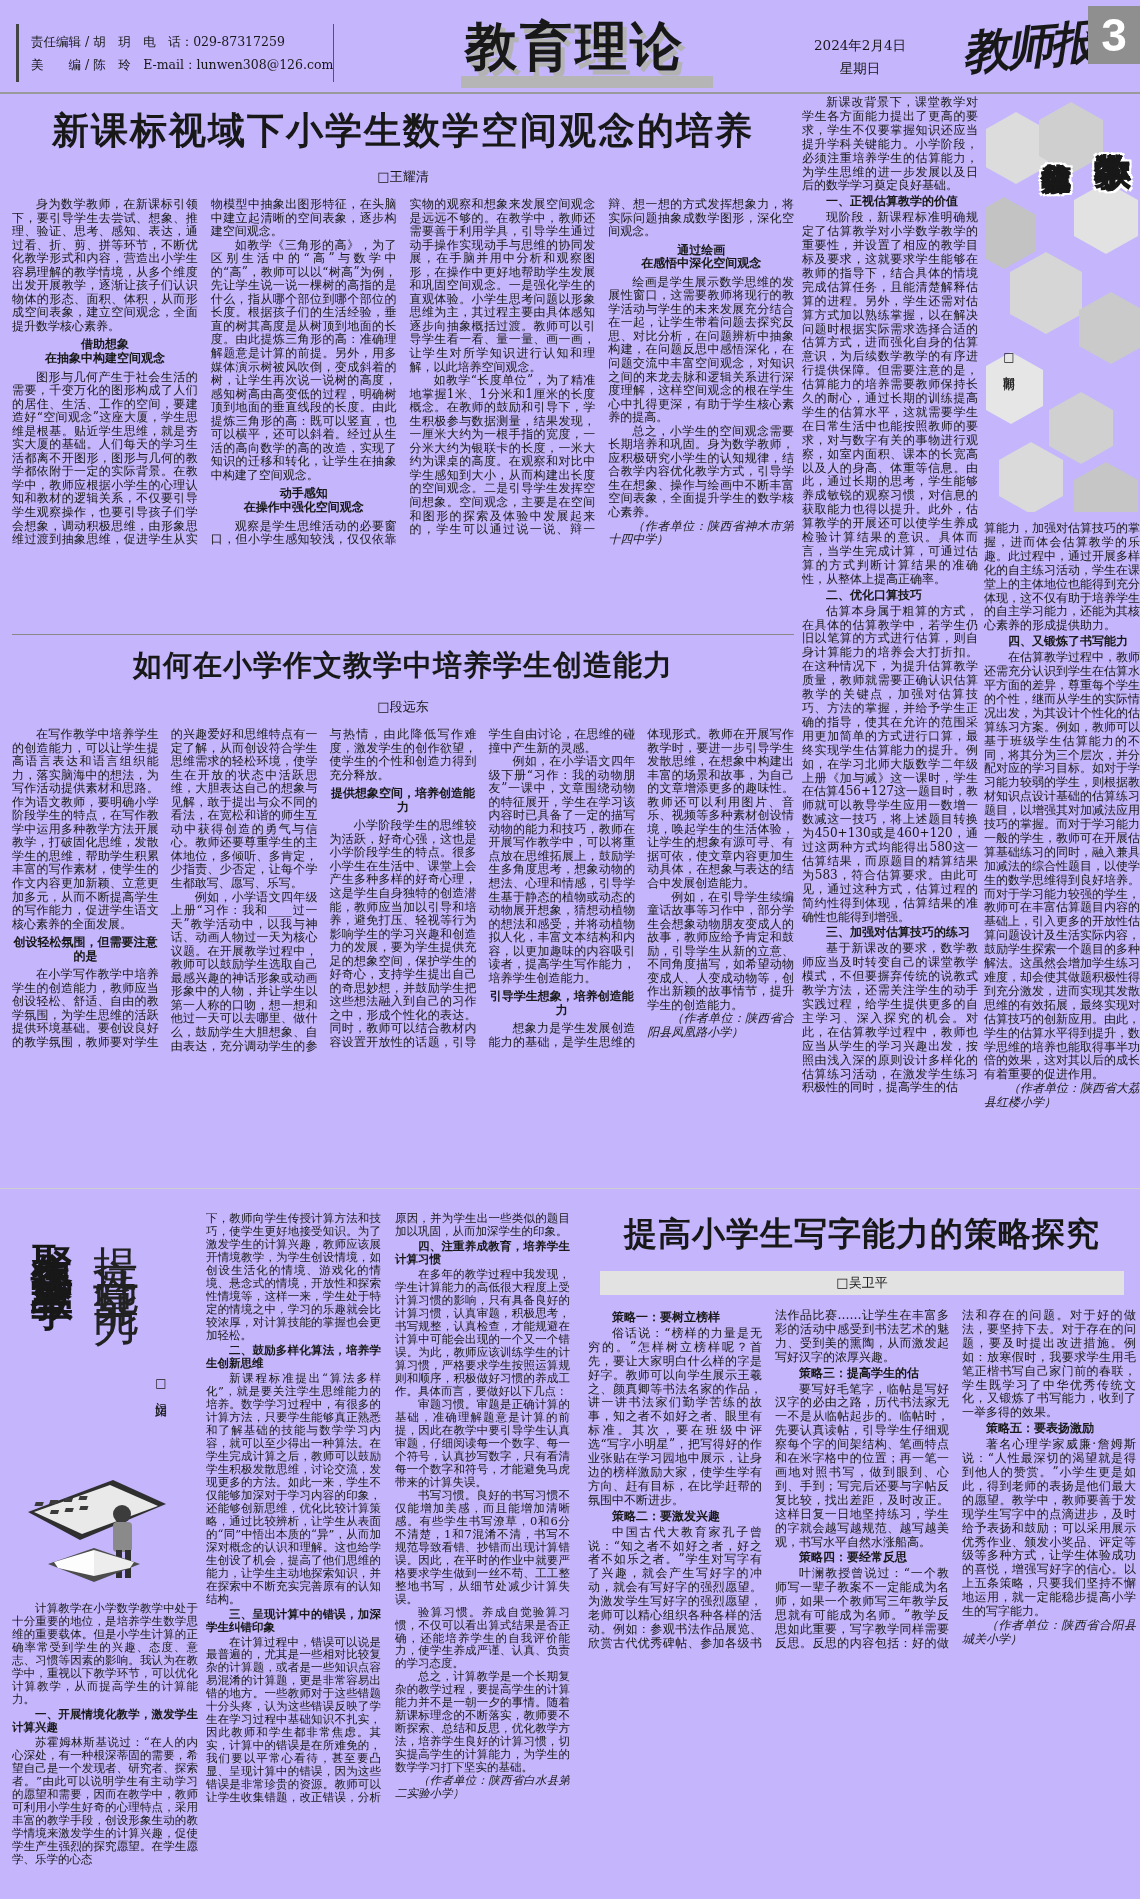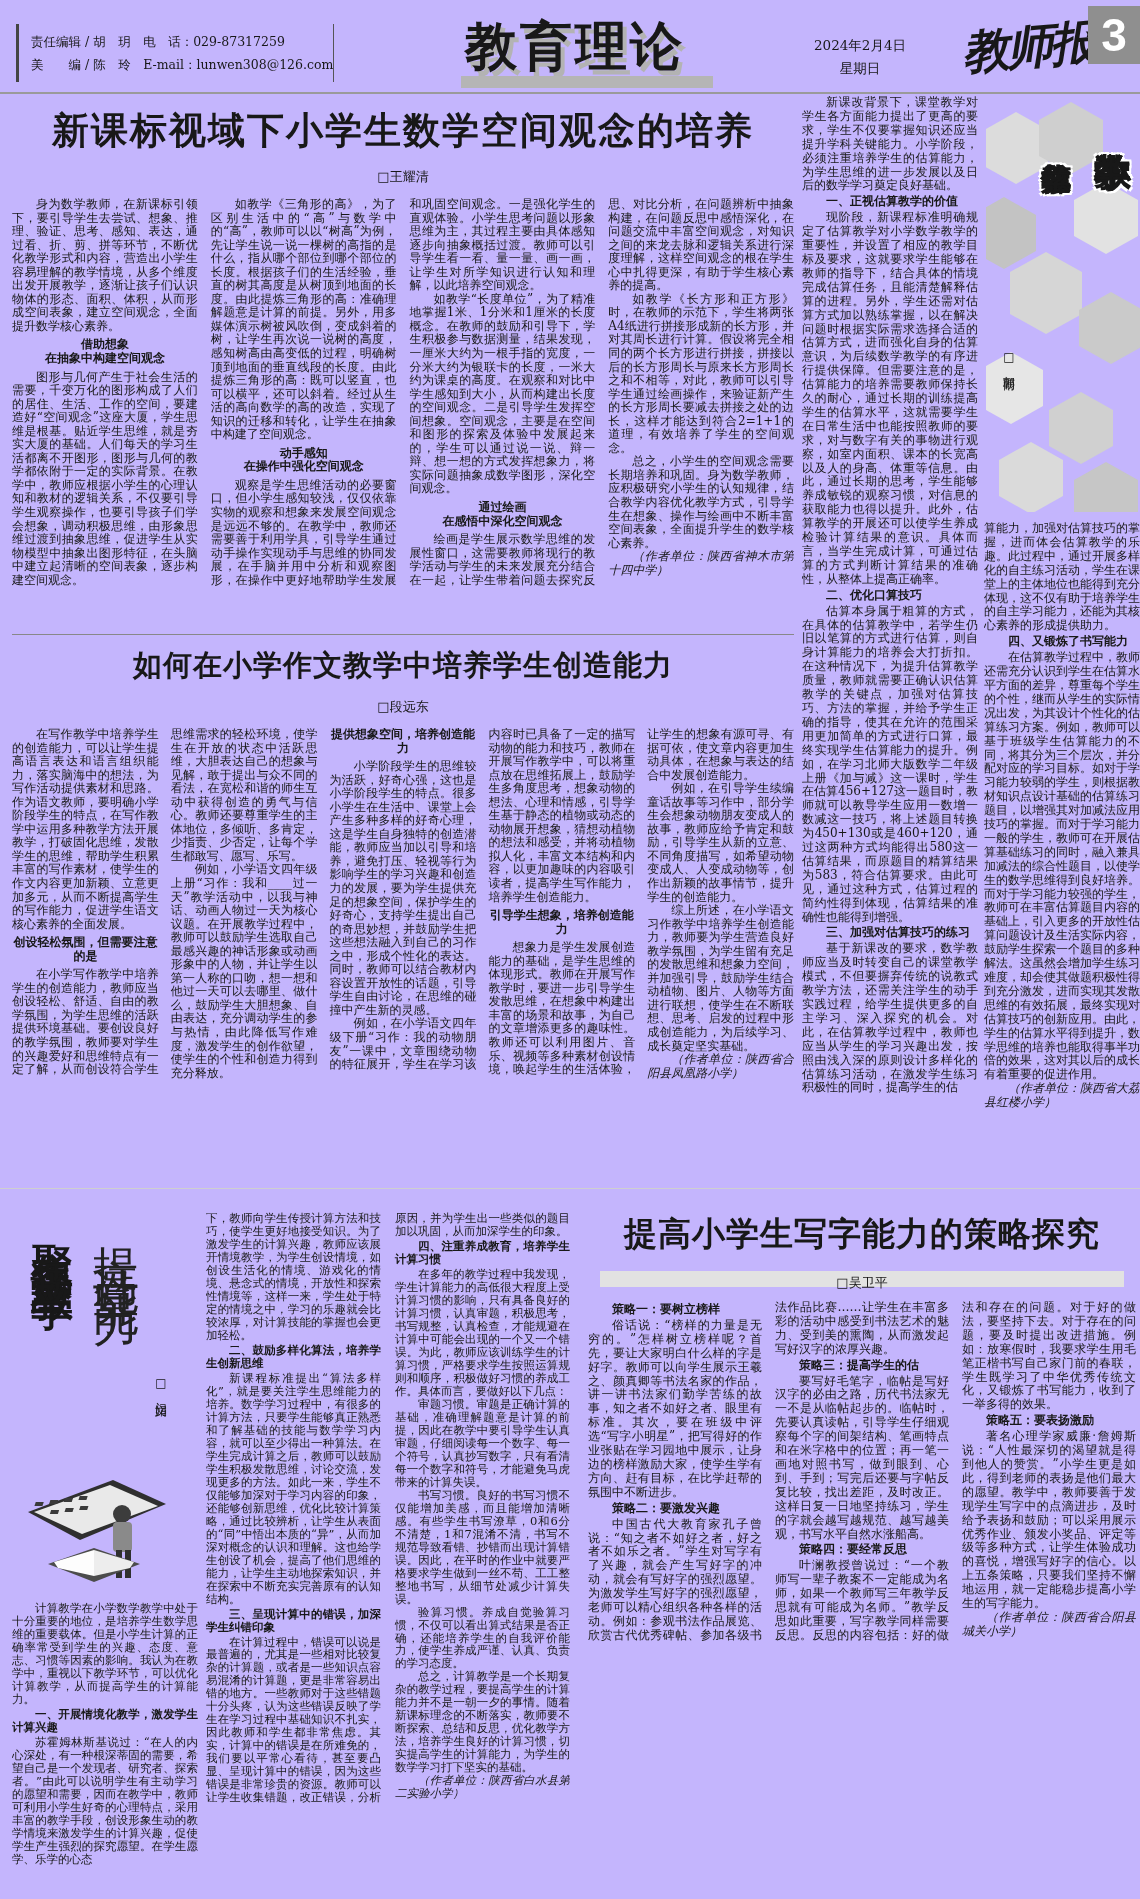--- a/index.html
+++ b/index.html
@@ -78,21 +78,21 @@
   .calc-illu{position:absolute;left:6px;top:256px;width:152px;height:146px;}
   .calc-intro{position:absolute;left:0;top:406px;width:186px;height:294px;
      font-size:11.5px;line-height:1.13;overflow:hidden;}
   .calc-cols{position:absolute;left:194px;top:16px;width:364px;height:684px;
      column-count:2;column-gap:14px;font-size:11.5px;line-height:1.13;overflow:hidden;}
 
   
   .hw{position:absolute;left:584px;top:1196px;width:556px;height:702px;}
   .hw-title{text-align:center;font-size:33px;font-weight:900;letter-spacing:1px;
      font-family:"Liberation Sans",sans-serif;margin-top:16px;}
-  .hw-bylinebar{margin:14px auto 0;width:524px;height:16px;background:#e2e2e2;
+  .hw-bylinebar{margin:14px auto 0;width:524px;height:24px;background:#e2e2e2;
      text-align:center;font-size:13px;line-height:24px;}
   .hw-body{margin:14px auto 0;width:548px;height:560px;column-count:3;column-gap:13px;
      font-size:12px;line-height:1.16;overflow:hidden;}
 </style>
 </head>
 <body>
 
 <div id="page" data-name="newspaper-page">
 
   <div class="mast-info" data-name="masthead-info-box">
@@ -120,42 +120,40 @@
 在抽象中构建空间观念</div>
         <p class="bp" data-name="body-paragraph">图形与几何产生于社会生活的需要，千变万化的图形构成了人们的居住、生活、工作的空间，要建造好“空间观念”这座大厦，学生思维是根基。贴近学生思维，就是夯实大厦的基础。人们每天的学习生活都离不开图形，图形与几何的教学都依附于一定的实际背景。在教学中，教师应根据小学生的心理认知和教材的逻辑关系，不仅要引导学生观察操作，也要引导孩子们学会想象，调动积极思维，由形象思维过渡到抽象思维，促进学生从实物模型中抽象出图形特征，在头脑中建立起清晰的空间表象，逐步构建空间观念。</p>
         <p class="bp" data-name="body-paragraph">如教学《三角形的高》，为了区别生活中的“高”与数学中的“高”，教师可以以“树高”为例，先让学生说一说一棵树的高指的是什么，指从哪个部位到哪个部位的长度。根据孩子们的生活经验，垂直的树其高度是从树顶到地面的长度。由此提炼三角形的高：准确理解题意是计算的前提。另外，用多媒体演示树被风吹倒，变成斜着的树，让学生再次说一说树的高度，感知树高由高变低的过程，明确树顶到地面的垂直线段的长度。由此提炼三角形的高：既可以竖直，也可以横平，还可以斜着。经过从生活的高向数学的高的改造，实现了知识的迁移和转化，让学生在抽象中构建了空间观念。</p>
         <div class="bh" data-name="section-heading">动手感知
 在操作中强化空间观念</div>
         <p class="bp" data-name="body-paragraph">观察是学生思维活动的必要窗口，但小学生感知较浅，仅仅依靠实物的观察和想象来发展空间观念是远远不够的。在教学中，教师还需要善于利用学具，引导学生通过动手操作实现动手与思维的协同发展，在手脑并用中分析和观察图形，在操作中更好地帮助学生发展和巩固空间观念。一是强化学生的直观体验。小学生思考问题以形象思维为主，其过程主要由具体感知逐步向抽象概括过渡。教师可以引导学生看一看、量一量、画一画，让学生对所学知识进行认知和理解，以此培养空间观念。</p>
         <p class="bp" data-name="body-paragraph">如教学“长度单位”，为了精准地掌握1米、1分米和1厘米的长度概念。在教师的鼓励和引导下，学生积极参与数据测量，结果发现，一厘米大约为一根手指的宽度，一分米大约为银联卡的长度，一米大约为课桌的高度。在观察和对比中学生感知到大小，从而构建出长度的空间观念。二是引导学生发挥空间想象。空间观念，主要是在空间和图形的探索及体验中发展起来的，学生可以通过说一说、辩一辩、想一想的方式发挥想象力，将实际问题抽象成数学图形，深化空间观念。</p>
         <div class="bh" data-name="section-heading">通过绘画
 在感悟中深化空间观念</div>
         <p class="bp" data-name="body-paragraph">绘画是学生展示数学思维的发展性窗口，这需要教师将现行的教学活动与学生的未来发展充分结合在一起，让学生带着问题去探究反思、对比分析，在问题辨析中抽象构建，在问题反思中感悟深化，在问题交流中丰富空间观念，对知识之间的来龙去脉和逻辑关系进行深度理解，这样空间观念的根在学生心中扎得更深，有助于学生核心素养的提高。</p>
-        <p class="bp" data-name="body-paragraph">如教学《长方形和正方形》时，在教师的示范下，学生将两张A4纸进行拼接形成新的长方形，并对其周长进行计算。假设将完全相同的两个长方形进行拼接，拼接以后的长方形周长与原来长方形周长之和不相等，对此，教师可以引导学生通过绘画操作，来验证新产生的长方形周长要减去拼接之处的边长，这样才能达到符合2=1+1的道理，有效培养了学生的空间观念。</p>
         <p class="bp" data-name="body-paragraph">总之，小学生的空间观念需要长期培养和巩固。身为数学教师，应积极研究小学生的认知规律，结合教学内容优化教学方式，引导学生在想象、操作与绘画中不断丰富空间表象，全面提升学生的数学核心素养。</p>
         <p class="tail" data-name="author-unit">（作者单位：陕西省神木市第十四中学）</p>
       </div>
   </div>
   <div class="div1" data-name="article-divider"></div>
 
   <div class="a2" data-name="article-writing-creativ">
     <div class="a2-title" data-name="article-writing-title">如何在小学作文教学中培养学生创造能力</div>
     <div class="a-byline" data-name="article-writing-byline">□段远东</div>
     <div class="a2-body" data-name="article-writing-body">
         <p class="bp" data-name="body-paragraph">在写作教学中培养学生的创造能力，可以让学生提高语言表达和语言组织能力，落实脑海中的想法，为写作活动提供素材和思路。作为语文教师，要明确小学阶段学生的特点，在写作教学中运用多种教学方法开展教学，打破固化思维，发散学生的思维，帮助学生积累丰富的写作素材，使学生的作文内容更加新颖、立意更加多元，从而不断提高学生的写作能力，促进学生语文核心素养的全面发展。</p>
         <div class="bh" data-name="section-heading">创设轻松氛围，但需要注意的是</div>
         <p class="bp" data-name="body-paragraph">在小学写作教学中培养学生的创造能力，教师应当创设轻松、舒适、自由的教学氛围，为学生思维的活跃提供环境基础。要创设良好的教学氛围，教师要对学生的兴趣爱好和思维特点有一定了解，从而创设符合学生思维需求的轻松环境，使学生在开放的状态中活跃思维，大胆表达自己的想象与见解，敢于提出与众不同的看法，在宽松和谐的师生互动中获得创造的勇气与信心。教师还要尊重学生的主体地位，多倾听、多肯定，少指责、少否定，让每个学生都敢写、愿写、乐写。</p>
         <p class="bp" data-name="body-paragraph">例如，小学语文四年级上册“习作：我和____过一天”教学活动中，以我与神话、动画人物过一天为核心议题。在开展教学过程中，教师可以鼓励学生选取自己最感兴趣的神话形象或动画形象中的人物，并让学生以第一人称的口吻，想一想和他过一天可以去哪里、做什么，鼓励学生大胆想象、自由表达，充分调动学生的参与热情，由此降低写作难度，激发学生的创作欲望，使学生的个性和创造力得到充分释放。</p>
         <div class="bh" data-name="section-heading">提供想象空间，培养创造能力</div>
         <p class="bp" data-name="body-paragraph">小学阶段学生的思维较为活跃，好奇心强，这也是小学阶段学生的特点。很多小学生在生活中、课堂上会产生多种多样的好奇心理，这是学生自身独特的创造潜能，教师应当加以引导和培养，避免打压、轻视等行为影响学生的学习兴趣和创造力的发展，要为学生提供充足的想象空间，保护学生的好奇心，支持学生提出自己的奇思妙想，并鼓励学生把这些想法融入到自己的习作之中，形成个性化的表达。同时，教师可以结合教材内容设置开放性的话题，引导学生自由讨论，在思维的碰撞中产生新的灵感。</p>
         <p class="bp" data-name="body-paragraph">例如，在小学语文四年级下册“习作：我的动物朋友”一课中，文章围绕动物的特征展开，学生在学习该内容时已具备了一定的描写动物的能力和技巧，教师在开展写作教学中，可以将重点放在思维拓展上，鼓励学生多角度思考，想象动物的想法、心理和情感，引导学生基于静态的植物或动态的动物展开想象，猜想动植物的想法和感受，并将动植物拟人化，丰富文本结构和内容，以更加趣味的内容吸引读者，提高学生写作能力，培养学生创造能力。</p>
         <div class="bh" data-name="section-heading">引导学生想象，培养创造能力</div>
         <p class="bp" data-name="body-paragraph">想象力是学生发展创造能力的基础，是学生思维的体现形式。教师在开展写作教学时，要进一步引导学生发散思维，在想象中构建出丰富的场景和故事，为自己的文章增添更多的趣味性。教师还可以利用图片、音乐、视频等多种素材创设情境，唤起学生的生活体验，让学生的想象有源可寻、有据可依，使文章内容更加生动具体，在想象与表达的结合中发展创造能力。</p>
         <p class="bp" data-name="body-paragraph">例如，在引导学生续编童话故事等习作中，部分学生会想象动物朋友变成人的故事，教师应给予肯定和鼓励，引导学生从新的立意、不同角度描写，如希望动物变成人、人变成动物等，创作出新颖的故事情节，提升学生的创造能力。</p>
-        <p class="bp" data-name="body-paragraph">综上所述，在小学语文习作教学中培养学生创造能力，教师要为学生营造良好教学氛围，为学生留有充足的发散思维和想象力空间，并加强引导，鼓励学生结合动植物、图片、人物等方面进行联想，使学生在不断联想、思考、启发的过程中形成创造能力，为后续学习、成长奠定坚实基础。</p>
         <p class="tail" data-name="author-unit">（作者单位：陕西省合阳县凤凰路小学）</p>
       </div>
   </div>
 
   <div class="est" data-name="article-estimation">
     <div class="est-colA" data-name="article-estimation-col-a">
         <p class="bp" data-name="body-paragraph">新课改背景下，课堂教学对学生各方面能力提出了更高的要求，学生不仅要掌握知识还应当提升学科关键能力。小学阶段，必须注重培养学生的估算能力，为学生思维的进一步发展以及日后的数学学习奠定良好基础。</p>
         <div class="bg2" data-name="section-heading">一、正视估算教学的价值</div>
         <p class="bp" data-name="body-paragraph">现阶段，新课程标准明确规定了估算教学对小学数学教学的重要性，并设置了相应的教学目标及要求，这就要求学生能够在教师的指导下，结合具体的情境完成估算任务，且能清楚解释估算的进程。另外，学生还需对估算方式加以熟练掌握，以在解决问题时根据实际需求选择合适的估算方式，进而强化自身的估算意识，为后续数学教学的有序进行提供保障。但需要注意的是，估算能力的培养需要教师保持长久的耐心，通过长期的训练提高学生的估算水平，这就需要学生在日常生活中也能按照教师的要求，对与数字有关的事物进行观察，如室内面积、课本的长宽高以及人的身高、体重等信息。由此，通过长期的思考，学生能够养成敏锐的观察习惯，对信息的获取能力也得以提升。此外，估算教学的开展还可以使学生养成检验计算结果的意识。具体而言，当学生完成计算，可通过估算的方式判断计算结果的准确性，从整体上提高正确率。</p>
         <div class="bg2" data-name="section-heading">二、优化口算技巧</div>

